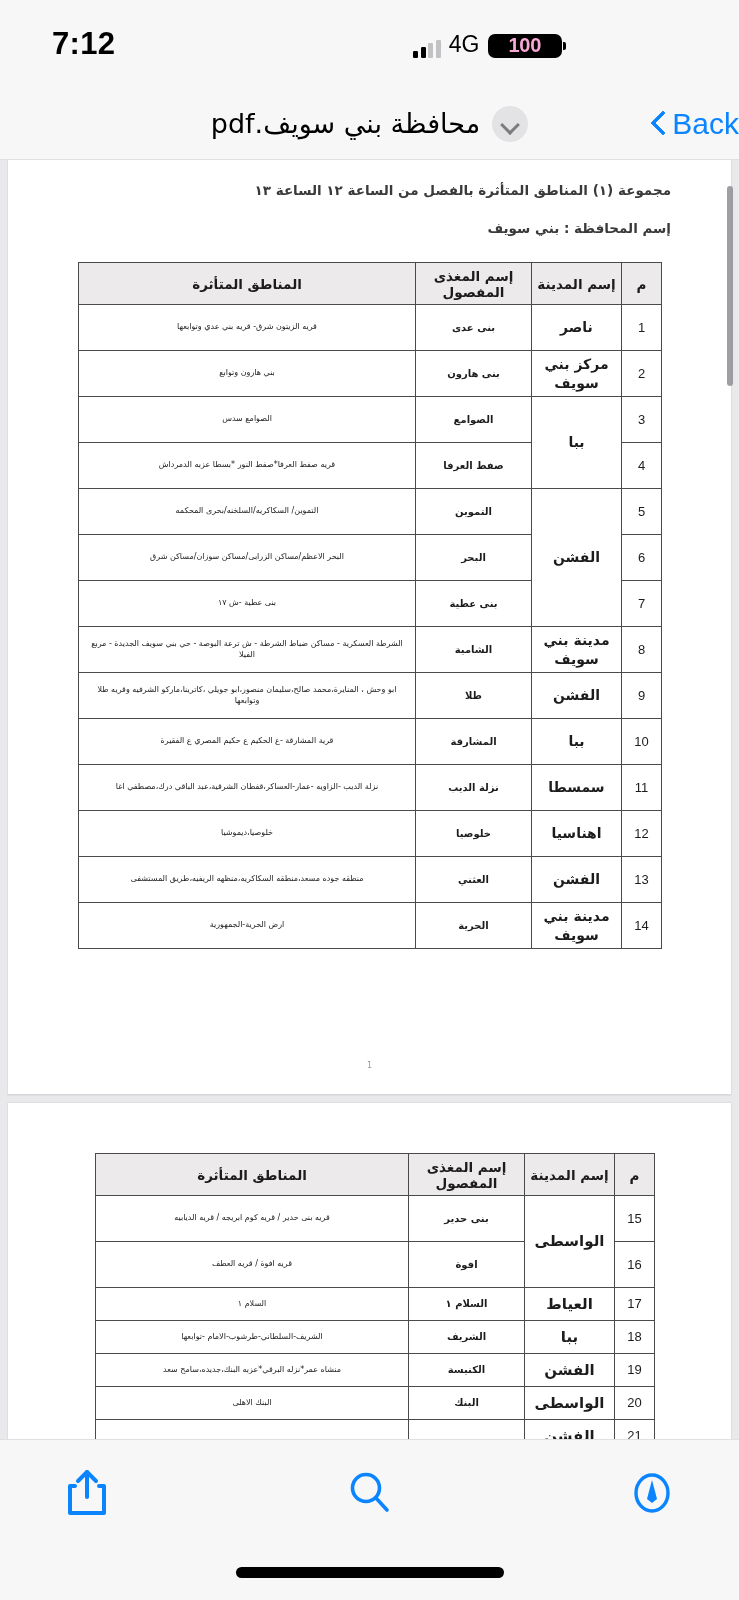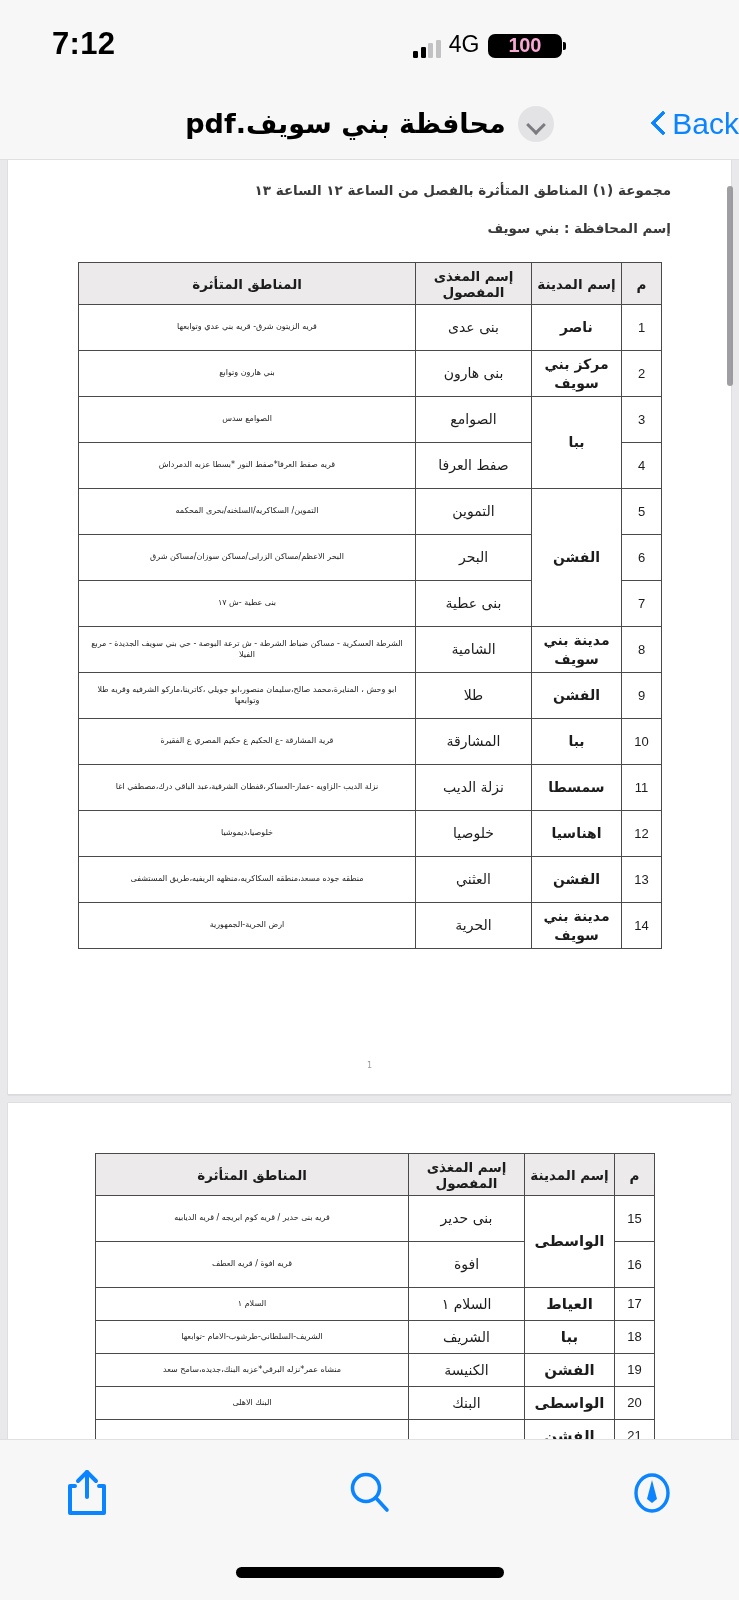--- a/index.html
+++ b/index.html
@@ -57,21 +57,21 @@
     border-left:4.5px solid #0a84ff; border-bottom:4.5px solid #0a84ff;
     transform:rotate(45deg); border-radius:1px;
   }
   .back-label{ font-size:30px; color:#0a84ff; }
   .nav-title-wrap{
     position:absolute; left:0; width:739px; height:72px;
     display:flex; align-items:center; justify-content:center; gap:12px;
     pointer-events:none;
   }
   .nav-title{
-    font-size:27px; font-weight:700; color:#000;
+    font-size:27px; font-weight:400; color:#000;
     direction:rtl; unicode-bidi:plaintext;
     font-family:"DejaVu Sans", sans-serif;
   }
   .disclose{
     width:36px; height:36px; border-radius:50%;
     background:#e3e3e6; position:relative; pointer-events:auto; cursor:pointer;
     flex:0 0 auto;
   }
   .disclose::before{
     content:""; position:absolute; left:11px; top:12px;
@@ -122,21 +122,21 @@
     background:#eceaea; font-size:13.5px; font-weight:700; height:42px;
   }
   .c-num{ width:40px; }
   .c-city{ width:90px; }
   .c-feed{ width:116px; }
   .c-area{ width:auto; }
 
   tbody td{ font-size:8px; line-height:1.35; }
   tbody td.num{ font-size:13px; font-weight:400; font-family:"Liberation Sans", sans-serif; }
   tbody td.city{ font-size:14px; font-weight:700; }
-  tbody td.feed{ font-size:14px; }
+  tbody td.feed{ font-size:10px;font-weight:bold; }
   tbody td.area{ font-size:8px; padding:4px 6px; }
   .tbl1 tbody tr{ height:46px; }
   .tbl2 tbody tr{ height:33px; }
   .tbl2 tbody tr.tall{ height:46px; }
   .tbl2 tbody td.city{ font-size:15px; }
 
   .pagenum{
     position:absolute; bottom:24px; left:0; width:100%;
     text-align:center; font-size:8px; color:#9a9a9a;
     font-family:"DejaVu Sans", sans-serif;

